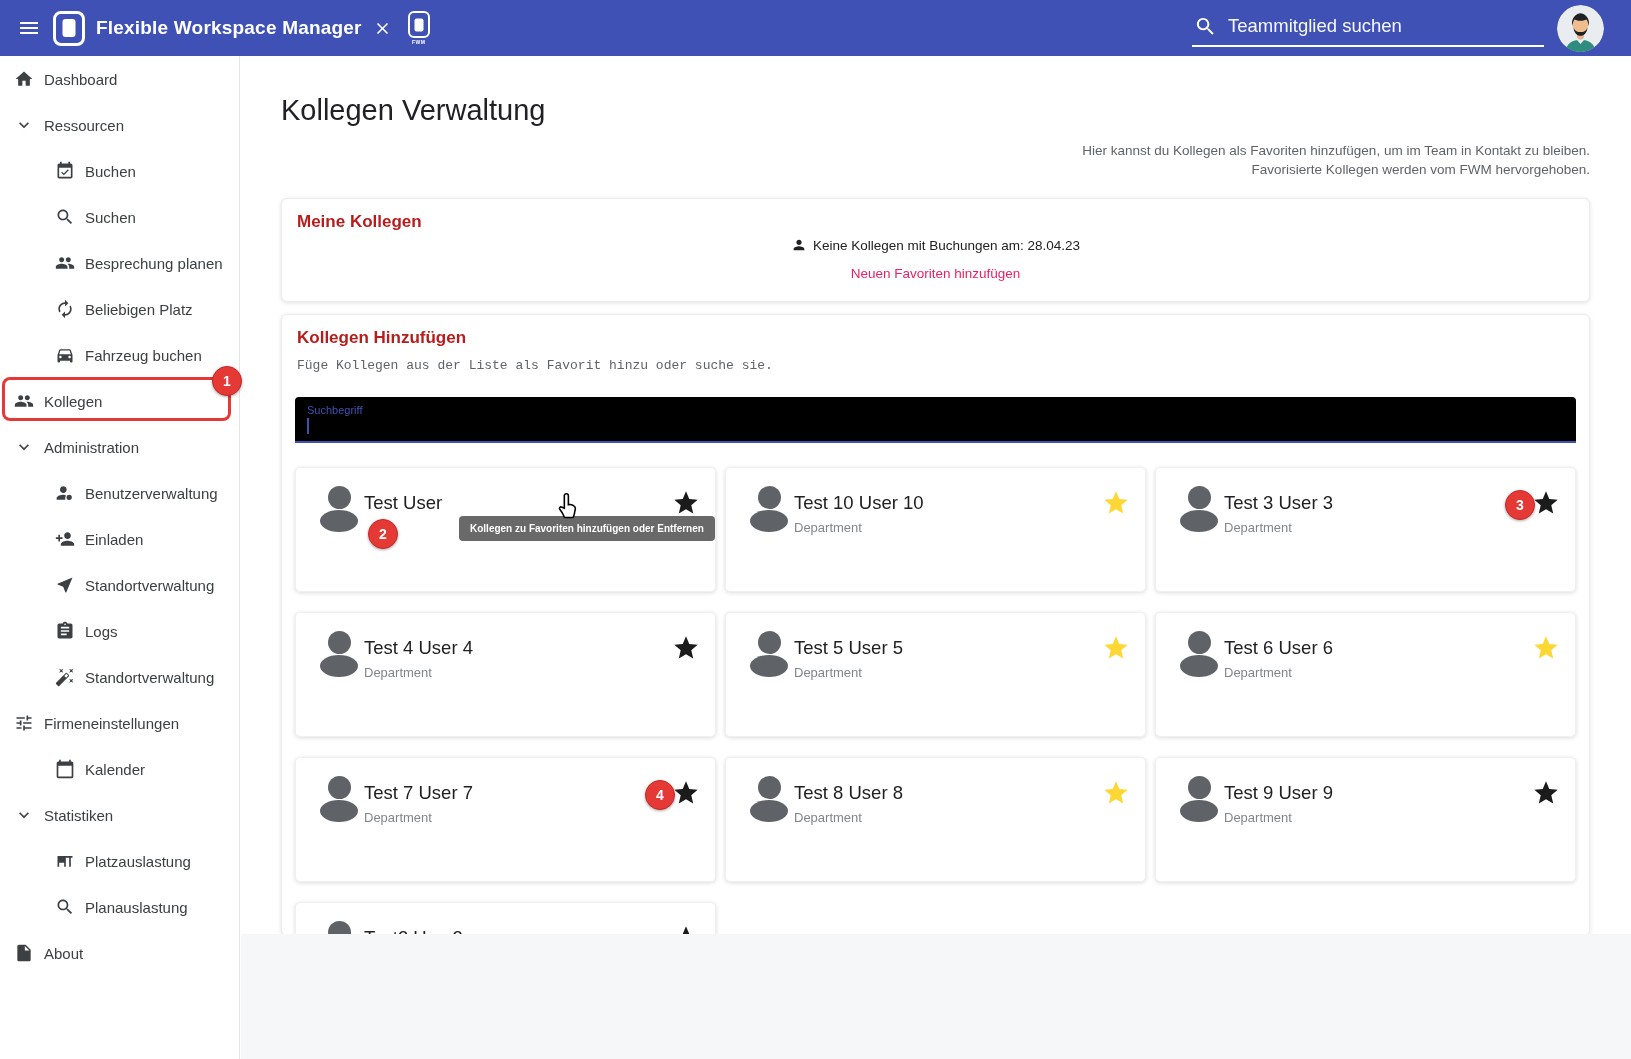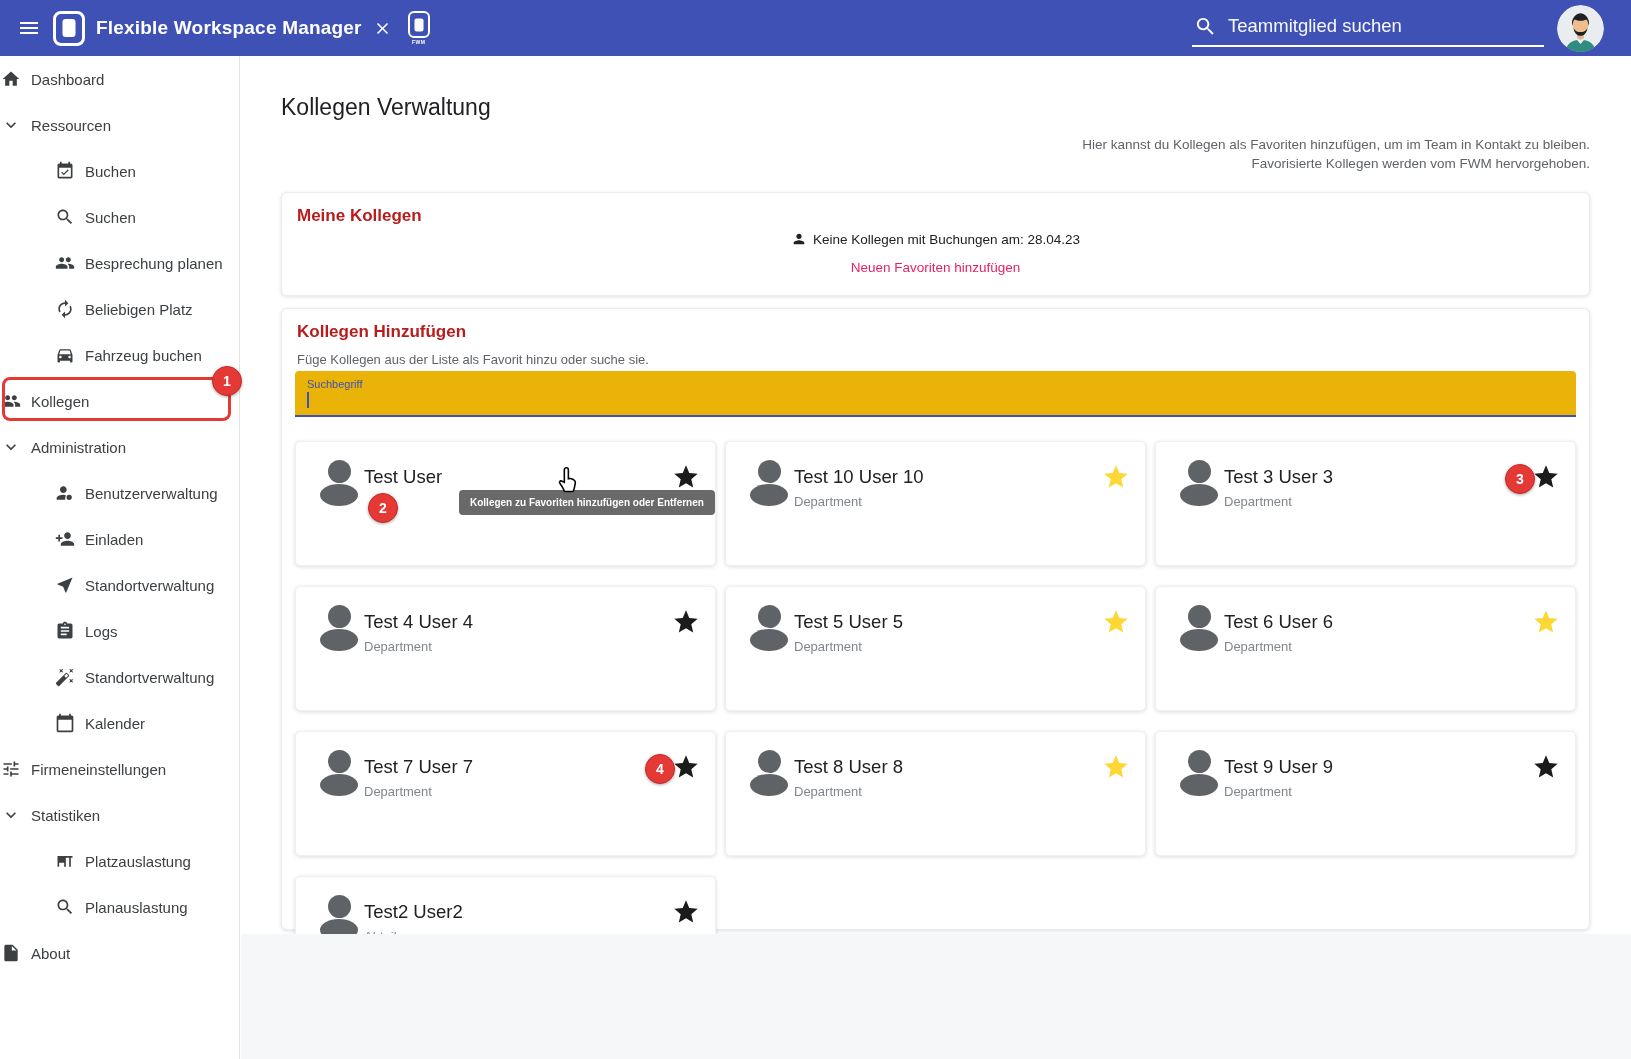--- a/index.html
+++ b/index.html
@@ -29,42 +29,42 @@
   .tb-search svg { width:23px; height:23px; fill:#fff; flex:none; }
   .tb-search input { background:transparent; border:none; outline:none; color:#fff; font-size:18.5px; width:100%;
                      font-family:"Liberation Sans", sans-serif; }
   .tb-search input::placeholder { color:#fff; opacity:.96; }
   .avatar-top { width:47px; height:47px; border-radius:50%; overflow:hidden; flex:none; margin-right:27px; cursor:pointer; }
   .avatar-top svg { display:block; width:47px; height:47px; }
 
   
   .sidebar { position:absolute; top:56px; left:0; bottom:0; width:240px; background:#fff;
              border-right:1px solid #e4e4e4; z-index:5; }
-  .snav-item { display:flex; align-items:center; height:46px; gap:9px;
+  .snav-item { display:flex; align-items:center; height:46px; padding-left:13px; gap:9px;
                font-size:15px; color:#3c4043; cursor:pointer; }
   .snav-item.lvl1 { padding-left:54px; }
   .snav-item .ic { width:22px; height:22px; display:flex; align-items:center; justify-content:center; color:#3c4043; flex:none; }
   .snav-item .ic svg { width:20px; height:20px; fill:currentColor; }
 
   
   .content { position:absolute; left:240px; top:56px; right:0; bottom:0; background:#fff; padding:38px 41px 0 41px; }
-  .page-title { font-size:23px; font-weight:500; color:#202124; }
+  .page-title { font-size:29px; font-weight:500; color:#202124; }
   .page-sub { font-size:13.5px; color:#5f6368; line-height:19px; margin-top:14px;text-align:right; }
   .sec-card { background:#fff; border:1px solid #ececec; border-radius:6px;
               box-shadow:0 1px 4px rgba(0,0,0,.12); padding:13px 13px; }
   .sec-title { font-size:17px; font-weight:700; color:#b91c1c; padding-left:2px; }
   #card-mine { margin-top:19px; height:104px; }
   .mine-row { display:flex; align-items:center; justify-content:center; gap:6px; margin-top:5px;
               font-size:13.5px; color:#202124; }
   .mine-row svg { width:16px; height:16px; fill:#202124; }
   .add-fav-link { display:block; text-align:center; margin-top:13px; font-size:13.5px; font-weight:500;
                   color:var(--c-pink,#e91e63); text-decoration:none; cursor:pointer; }
   #card-add { margin-top:12px; height:622px; position:relative; }
-  .sec-sub { font-size:13px; color:#5f6368; margin-top:10px; padding-left:2px; }
-  .searchfield { margin-top:4px; background:#eab308; border-bottom:2px solid var(--c-accent,#3f51b5);
+  .sec-sub { font-size:13px; color:#5f6368; margin-top:10px; padding-left:2px;font-family:Liberation Mono, monospace; }
+  .searchfield { margin-top:24px; background:#000000; border-bottom:2px solid var(--c-accent,#3f51b5);
                  border-radius:4px 4px 0 0; height:46px; padding:7px 12px 0 12px; cursor:text; }
   .sf-label { font-size:11px; color:var(--c-accent,#3f51b5); }
   .sf-caret { width:1.5px; height:16px; background:var(--c-accent,#3f51b5); margin-top:2px; }
 
   
   .cgrid { display:grid; grid-template-columns:repeat(3,1fr); gap:20px 9px; margin-top:24px; }
   .ccard { position:relative; height:125px; background:#fff; border:1px solid #f0f0f0; border-radius:5px;
            box-shadow:0 1px 4px rgba(0,0,0,.14); cursor:pointer; }
   .cavatar { position:absolute; left:24px; top:18px; width:38px; height:46px; }
   .cavatar .hd { width:23px; height:23px; border-radius:50%; background:#5f6368; margin:0 auto; }
@@ -240,35 +240,35 @@
     <span class="lbl">Logs</span>
   </div>
       <div class="snav-item lvl1">
     <span class="ic">
           <svg viewBox="0 0 24 24">
             <path d="M7.5 5.6 10 7 8.6 4.5 10 2 7.5 3.4 5 2l1.4 2.5L5 7zm12 9.8L17 14l1.4 2.5L17 19l2.5-1.4L22 19l-1.4-2.5L22 14zM22 2l-2.5 1.4L17 2l1.4 2.5L17 7l2.5-1.4L22 7l-1.4-2.5zm-7.63 5.29a.9959.9959 0 0 0-1.41 0L1.29 18.96c-.39.39-.39 1.02 0 1.41l2.34 2.34c.39.39 1.02.39 1.41 0L16.7 11.05c.39-.39.39-1.02 0-1.41l-2.33-2.35zm-1.03 5.49-2.12-2.12 2.44-2.44 2.12 2.12-2.44 2.44z"></path>
           </svg>
         </span>
     <span class="lbl">Standortverwaltung</span>
   </div>
+      <div class="snav-item lvl0">
+    <span class="ic">
+          <svg viewBox="0 0 24 24">
+            <path d="M3 17v2h6v-2H3zM3 5v2h10V5H3zm10 16v-2h8v-2h-8v-2h-2v6h2zM7 9v2H3v2h4v2h2V9H7zm14 4v-2H11v2h10zm-6-4h2V7h4V5h-4V3h-2v6z"></path>
+          </svg>
+        </span>
+    <span class="lbl">Firmeneinstellungen</span>
+  </div>
       <div class="snav-item lvl1">
     <span class="ic">
           <svg viewBox="0 0 24 24">
             <path d="M20 3h-1V1h-2v2H7V1H5v2H4c-1.1 0-2 .9-2 2v16c0 1.1.9 2 2 2h16c1.1 0 2-.9 2-2V5c0-1.1-.9-2-2-2zm0 18H4V8h16v13z"></path>
           </svg>
         </span>
     <span class="lbl">Kalender</span>
-  </div>
-      <div class="snav-item lvl0">
-    <span class="ic">
-          <svg viewBox="0 0 24 24">
-            <path d="M3 17v2h6v-2H3zM3 5v2h10V5H3zm10 16v-2h8v-2h-8v-2h-2v6h2zM7 9v2H3v2h4v2h2V9H7zm14 4v-2H11v2h10zm-6-4h2V7h4V5h-4V3h-2v6z"></path>
-          </svg>
-        </span>
-    <span class="lbl">Firmeneinstellungen</span>
   </div>
       <div class="snav-item lvl0">
     <span class="ic">
           <svg viewBox="0 0 24 24">
             <path d="M16.59 8.59 12 13.17 7.41 8.59 6 10l6 6 6-6z"></path>
           </svg>
         </span>
     <span class="lbl">Statistiken</span>
   </div>
       <div class="snav-item lvl1">

